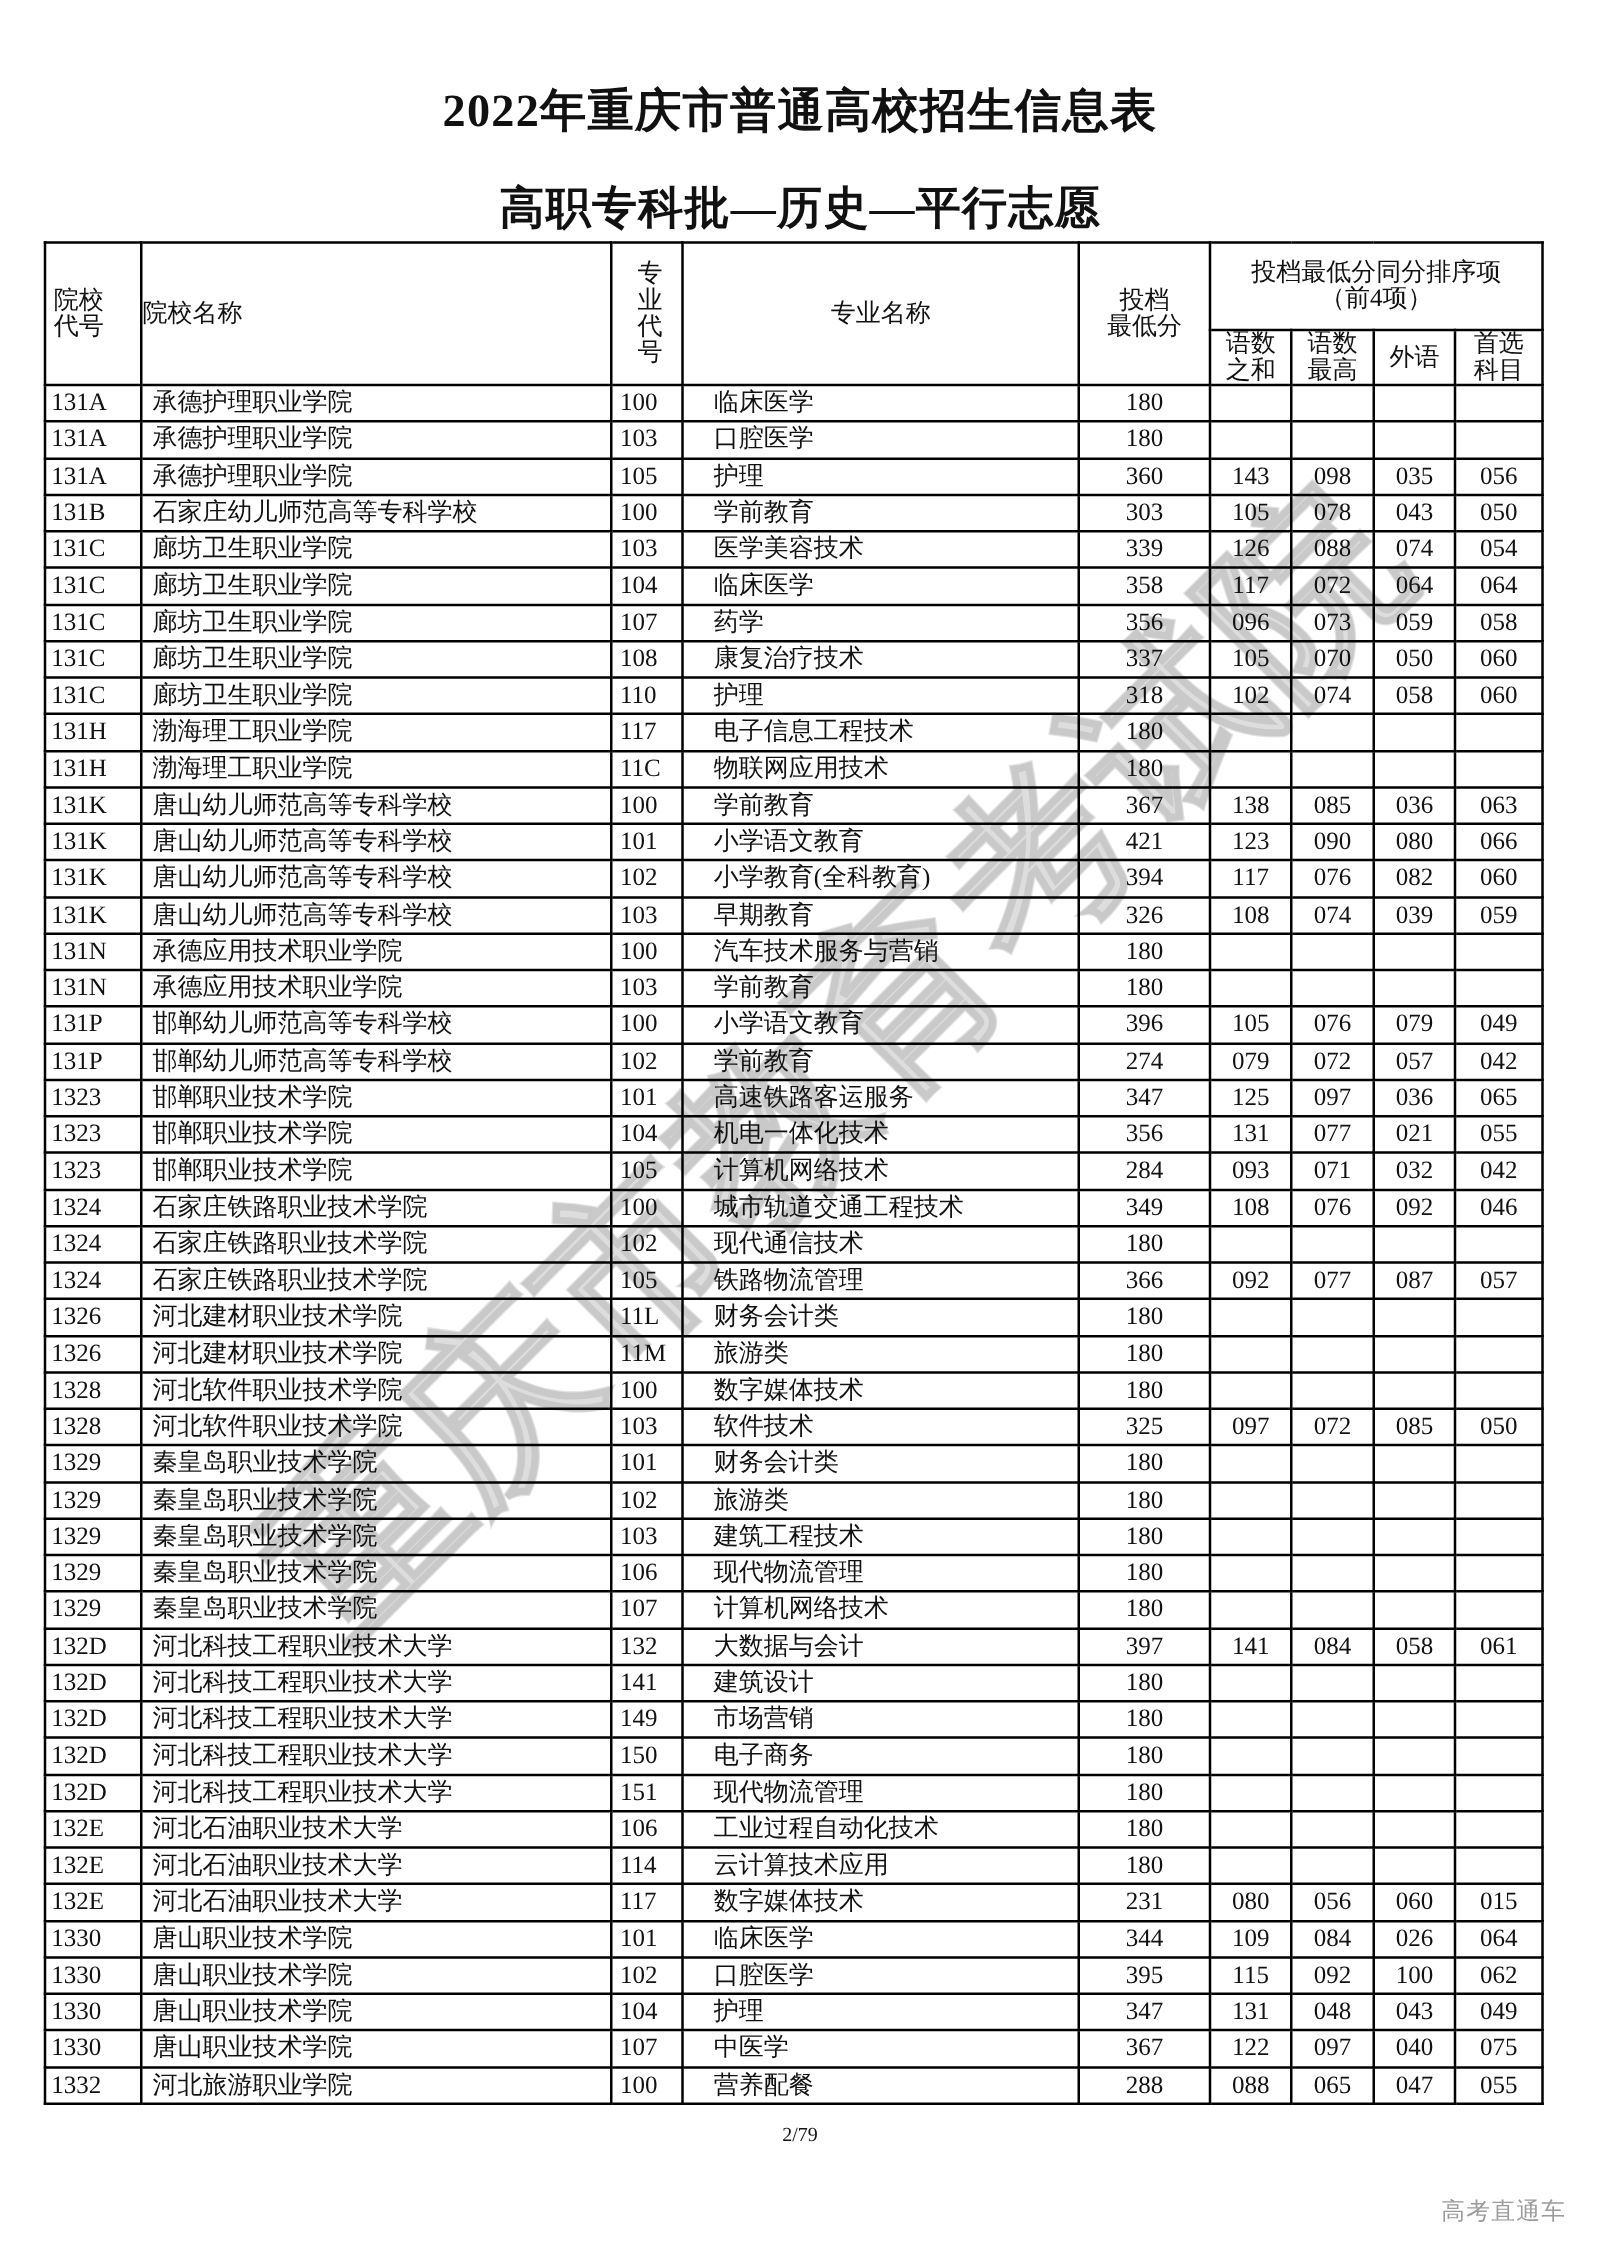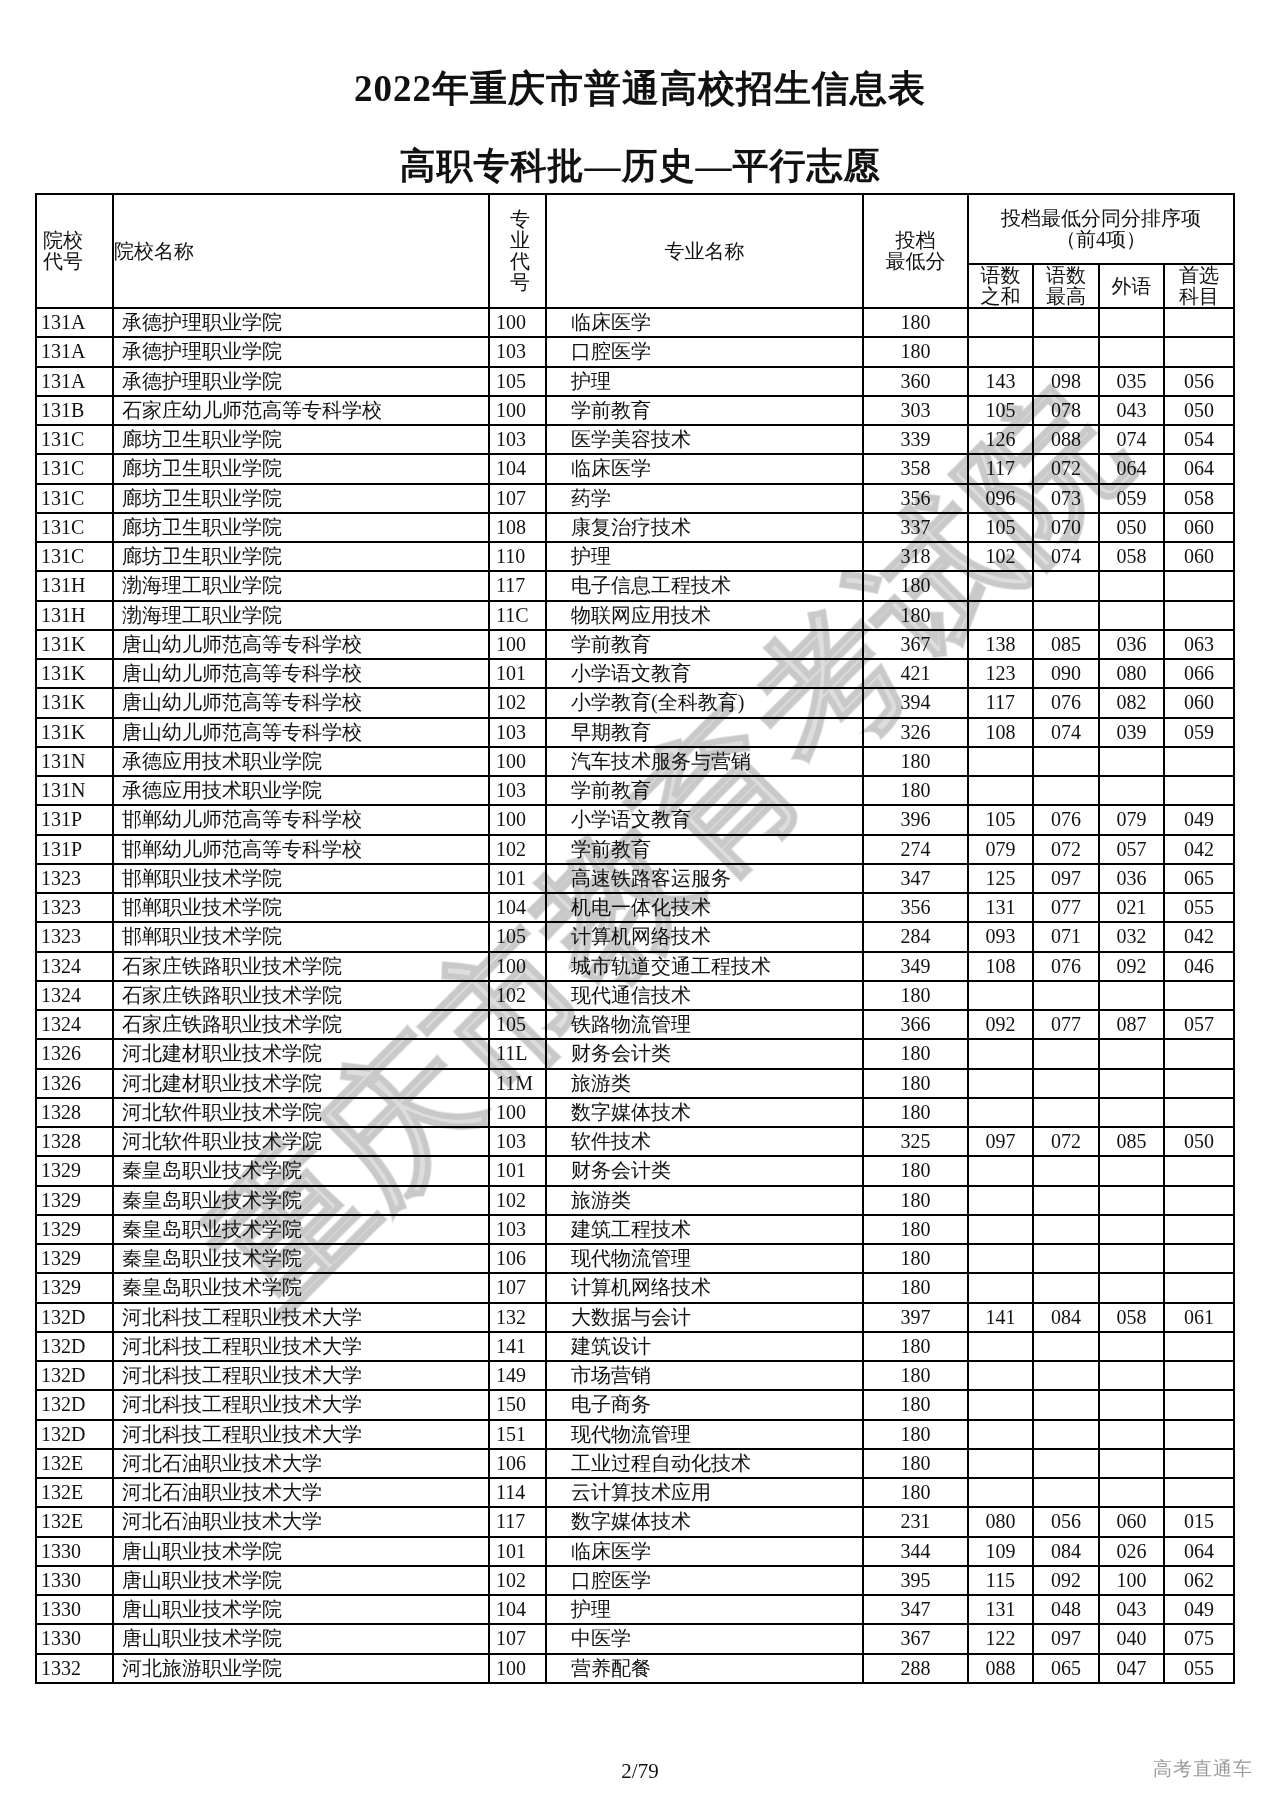--- a/index.html
+++ b/index.html
@@ -44,22 +44,22 @@
   .watermark{
     position:absolute;top:753px;left:40px;width:1240px;height:174px;
     text-align:center;font-size:150px;letter-spacing:2px;
     transform:rotate(-45deg);transform-origin:center center;
     color:rgba(165,165,165,0.38);
     -webkit-text-stroke:2px rgba(150,150,150,0.28);
     z-index:1;white-space:nowrap;font-weight:700;
     pointer-events:none;
   }
   .page-number{
-    position:absolute;top:1759px;left:0;width:1280px;
-    text-align:center;font-size:21px;z-index:2;
+    position:absolute;top:1700px;left:0;width:1280px;
+    text-align:center;font-size:16px;z-index:2;
   }
   .brand-mark{
     position:absolute;top:1756px;right:27px;
     font-size:19px;color:#9b9b9b;letter-spacing:1px;
     font-family:Liberation Mono, monospace;z-index:2;
   }
 </style>
 </head>
 <body>
 

